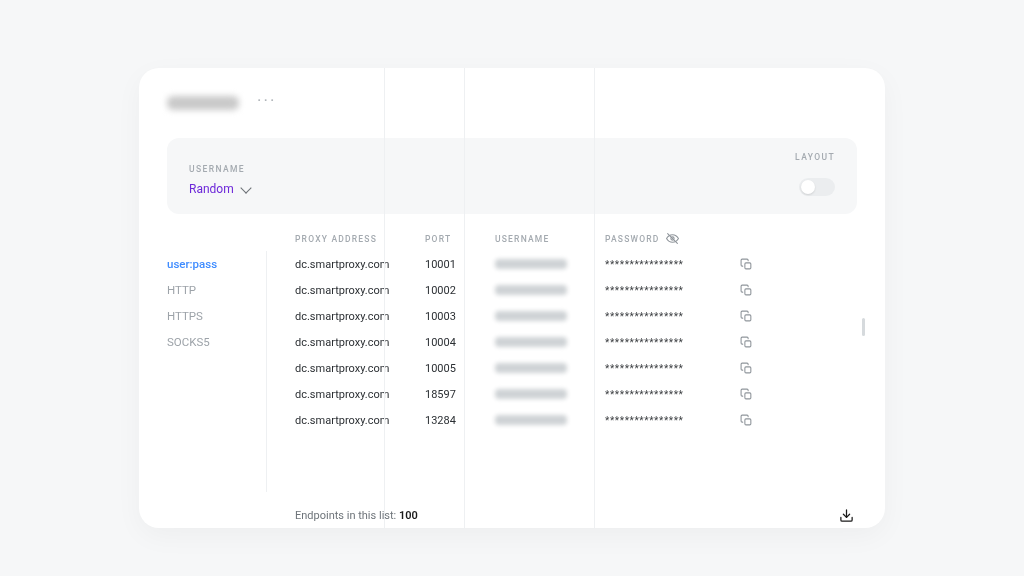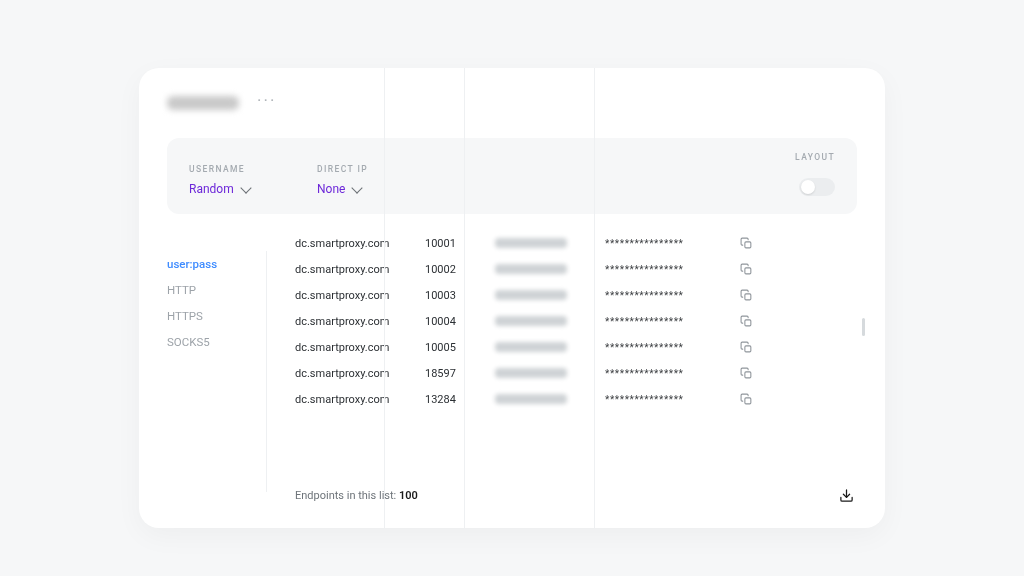--- a/index.html
+++ b/index.html
@@ -181,21 +181,21 @@
   }
   .copy-btn svg { width: 13px; height: 13px; }
 
   .table-divider-1 { position: absolute; top:0; bottom:0; left: 245px; width:1px; background:#eef0f2; }
   .table-divider-2 { position: absolute; top:0; bottom:0; left: 325px; width:1px; background:#eef0f2; }
   .table-divider-3 { position: absolute; top:0; bottom:0; left: 455px; width:1px; background:#eef0f2; }
 
   
   .footer {
     position: absolute;
-    bottom: 22px;
+    bottom: 2px;
     left: 156px;
     right: 28px;
     display: flex;
     align-items: center;
     justify-content: space-between;
     font-size: 11px;
     color: #6e747a;
   }
   .footer-count b { color: #1a1a1a; font-weight: 600; }
   .dl-btn { width: 22px; height: 22px; cursor: pointer; display:flex;align-items:center;justify-content:center; }
@@ -215,27 +215,20 @@
 
     <div class="filter-col">
       <div class="filter-label">USERNAME</div>
       <div class="filter-value-row">
         <span>Random</span>
         <span class="chev"></span>
       </div>
     </div>
 
 
-    <div class="filter-col">
-      <div class="filter-label">DIRECT IP</div>
-      <div class="filter-value-row">
-        <span>None</span>
-        <span class="chev"></span>
-      </div>
-    </div>
 
     <div class="filter-spacer"></div>
 
     <div class="layout-col">
       <div class="filter-label">LAYOUT</div>
       <div class="toggle">
         <span class="toggle-bars">III</span>
         <div class="toggle-knob"></div>
       </div>
     </div>
@@ -245,20 +238,36 @@
   <div class="main">
 
     <div class="tabs">
       <div class="tab active">user:pass</div>
       <div class="tab">HTTP</div>
       <div class="tab">HTTPS</div>
       <div class="tab">SOCKS5</div>
     </div>
 
     <div class="table-wrap">
+      <div class="thead">
+        <div>PROXY ADDRESS</div>
+        <div>PORT</div>
+        <div>USERNAME</div>
+        <div class="th-pw">
+          <span>PASSWORD</span>
+          <span class="eye-off">
+            <svg viewBox="0 0 24 24" fill="none" stroke="#8f959b" stroke-width="2" stroke-linecap="round" stroke-linejoin="round">
+                <path d="M1 12s4-7 11-7 11 7 11 7-4 7-11 7S1 12 1 12z"></path>
+                <circle cx="12" cy="12" r="3"></circle>
+                <line x1="3" y1="3" x2="21" y2="21"></line>
+              </svg>
+          </span>
+        </div>
+        <div></div>
+      </div>
       <div class="tbody" id="tbody">
           <div class="trow">
             <div>dc.smartproxy.com</div>
             <div>10001</div>
             <div>
               <div class="cell-user"></div>
             </div>
             <div class="cell-pw">****************</div>
             <div class="copy-btn">
               <svg viewBox="0 0 24 24" fill="none" stroke="#8f959b" stroke-width="2" stroke-linecap="round" stroke-linejoin="round">

